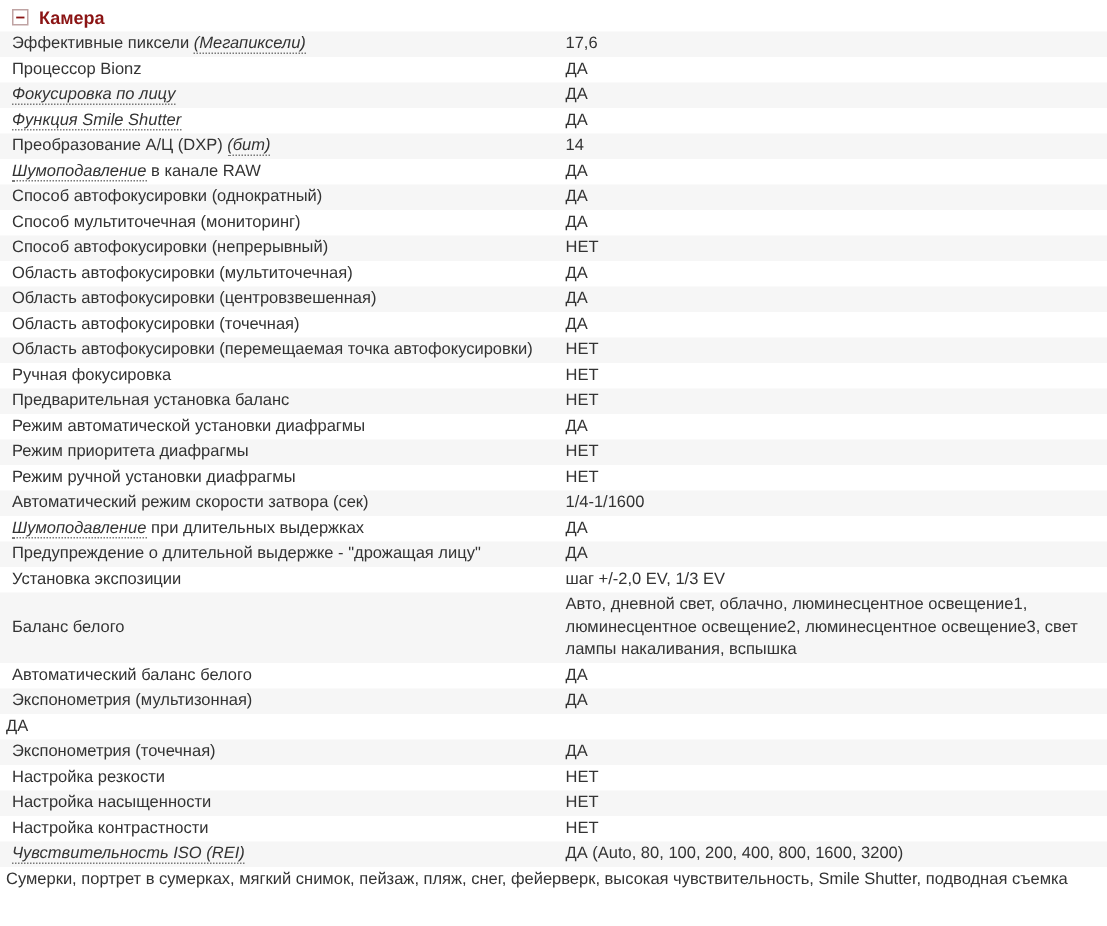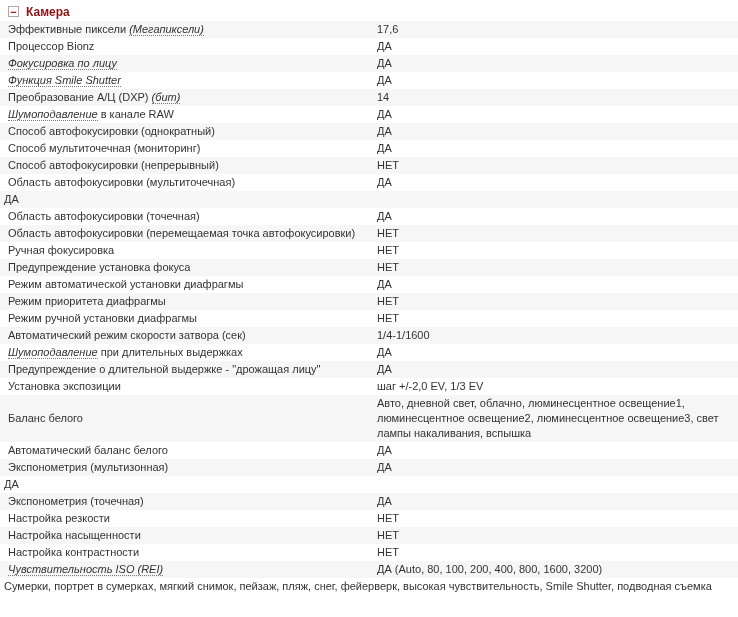--- a/index.html
+++ b/index.html
@@ -140,20 +140,23 @@
   </div>
 
   <div class="row">
     <div class="cell label">
       <span>Область автофокусировки (мультиточечная)</span>
     </div>
     <div class="cell value">ДА</div>
   </div>
 
   <div class="row">
+    <div class="cell label">
+      <span>Область автофокусировки (центровзвешенная)</span>
+    </div>
     <div class="cell value">ДА</div>
   </div>
 
   <div class="row">
     <div class="cell label">
       <span>Область автофокусировки (точечная)</span>
     </div>
     <div class="cell value">ДА</div>
   </div>
 
@@ -166,21 +169,21 @@
 
   <div class="row">
     <div class="cell label">
       <span>Ручная фокусировка</span>
     </div>
     <div class="cell value">НЕТ</div>
   </div>
 
   <div class="row">
     <div class="cell label">
-      <span>Предупреждение установка фокуса</span>
+      <span>Предварительная установка баланс</span>
     </div>
     <div class="cell value">НЕТ</div>
   </div>
 
   <div class="row">
     <div class="cell label">
       <span>Режим автоматической установки диафрагмы</span>
     </div>
     <div class="cell value">ДА</div>
   </div>

